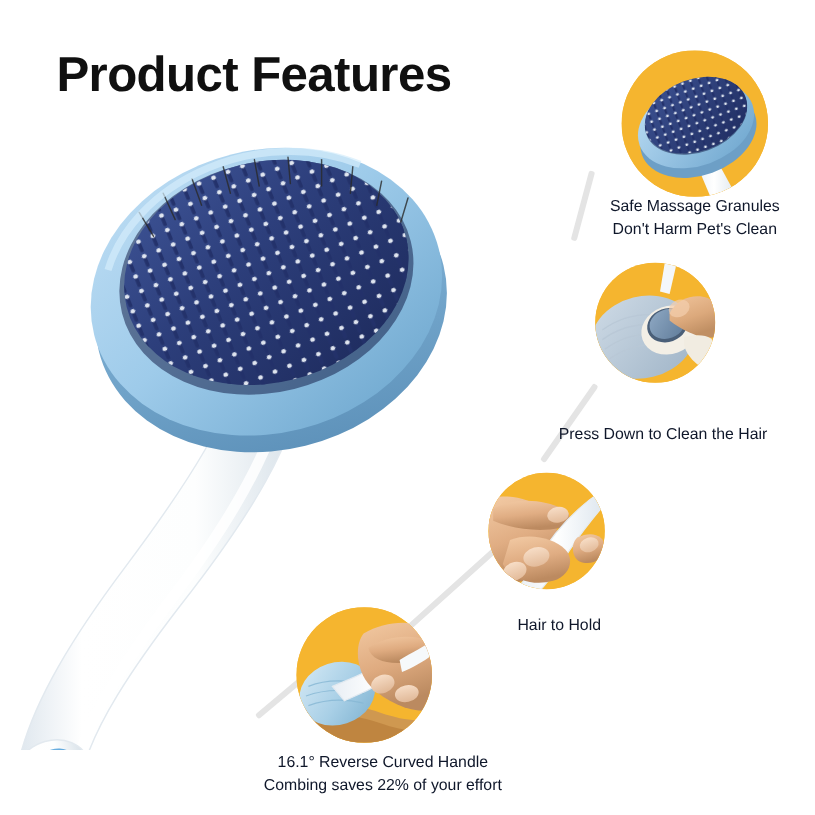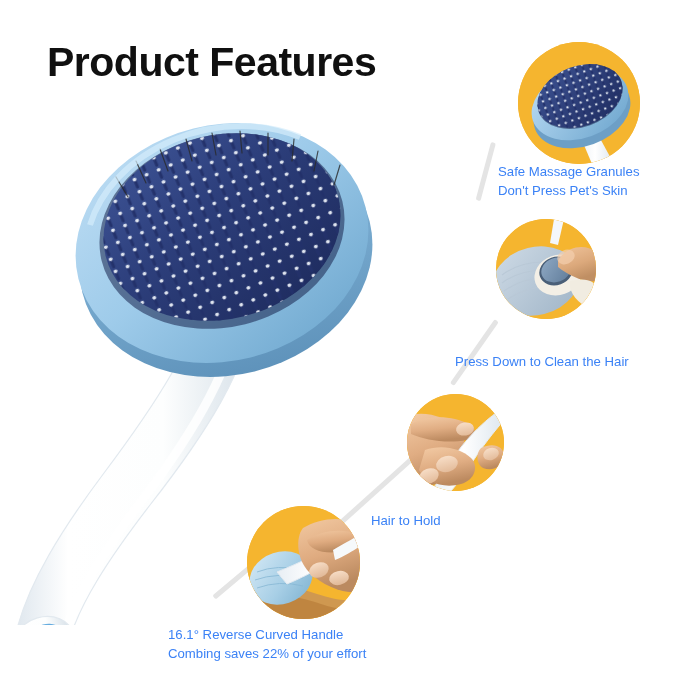--- a/index.html
+++ b/index.html
@@ -50,24 +50,24 @@
   .callout-circle {
     position: absolute;
     border-radius: 50%;
     overflow: hidden;
     background: #F5B52F;
   }
 
   
   .caption {
     position: absolute;
-    color: #3b82f6;
+    color: #0f172a;
     font-size: 13.2px;
     line-height: 1.42;
-    text-align: left;
+    text-align: center;
     white-space: nowrap;
   }
 
   .caption-line { display: block; }
 </style>
 </head>
 <body>
 
 <div id="page">
 
@@ -192,21 +192,21 @@
       <ellipse cx="62" cy="62" rx="50" ry="34" transform="rotate(-20 62 62)" fill="url(#rim2)"></ellipse>
       <ellipse cx="62" cy="55" rx="44" ry="30" transform="rotate(-20 62 55)" fill="#16224c" opacity="0.55"></ellipse>
       <ellipse cx="62" cy="54" rx="44" ry="30" transform="rotate(-20 62 54)" fill="url(#pad2)"></ellipse>
       <g clip-path="url(#padClip2)" opacity="0.95">
         <rect x="10" y="16" width="110" height="80" fill="url(#pinPattern2)"></rect>
       </g>
     </svg>
   </div>
   <div class="caption" style="left:498px; top:163px; width:162px;">
     <span class="caption-line">Safe Massage Granules</span>
-    <span class="caption-line">Don't Press Pet's Skin</span>
+    <span class="caption-line">Don't Harm Pet's Clean</span>
   </div>
 
   <div class="callout-circle" style="left:496px; top:219px; width:100px; height:100px;">
     <svg viewBox="0 0 100 100" width="100" height="100" xmlns="http://www.w3.org/2000/svg">
       <defs>
         <linearGradient id="bhead2" x1="0" y1="0" x2="1" y2="1">
           <stop offset="0%" stop-color="#cfdbe6"></stop>
             <stop offset="100%" stop-color="#9fb4c7"></stop>
         </linearGradient>
         <linearGradient id="skin2" x1="0" y1="0" x2="0.4" y2="1">
@@ -323,18 +323,18 @@
 
       <path d="M56,22 C 76,10 104,10 113,22 L113,86 C 96,88 76,80 62,66 C 50,54 48,32 56,22 Z" fill="url(#skin4)"></path>
 
       <ellipse cx="72" cy="64" rx="10" ry="7.5" transform="rotate(-20 72 64)" fill="url(#nail4)"></ellipse>
       <ellipse cx="92" cy="72" rx="10" ry="7" transform="rotate(-12 92 72)" fill="url(#nail4)"></ellipse>
       <path d="M60,34 C 74,24 96,22 110,28 C 112,36 104,44 92,46 C 76,48 62,44 60,34 Z" fill="url(#skin4)"></path>
 
       <path d="M86,44 C 96,38 108,32 113,28 L113,40 C 106,45 96,51 88,54 Z" fill="#f6f9fb"></path>
     </svg>
   </div>
-  <div class="caption" style="left:168px; top:626px; width:252px;">
+  <div class="caption" style="left:193px; top:626px; width:252px;">
     <span class="caption-line">16.1° Reverse Curved Handle</span>
     <span class="caption-line">Combing saves 22% of your effort</span>
   </div>
 
 </div>
 
 </body></html>

